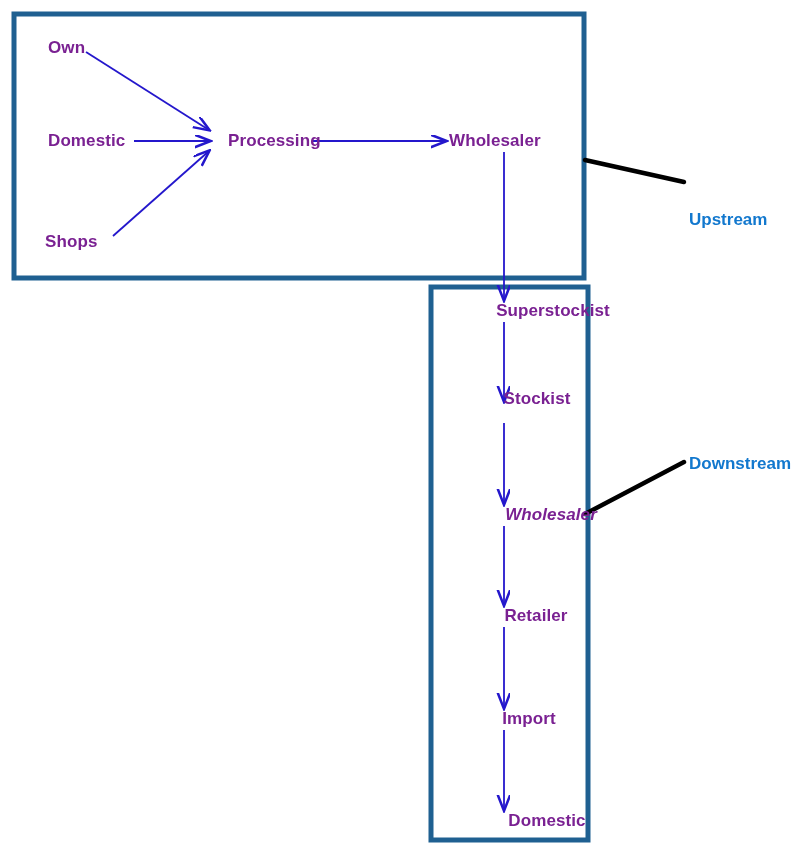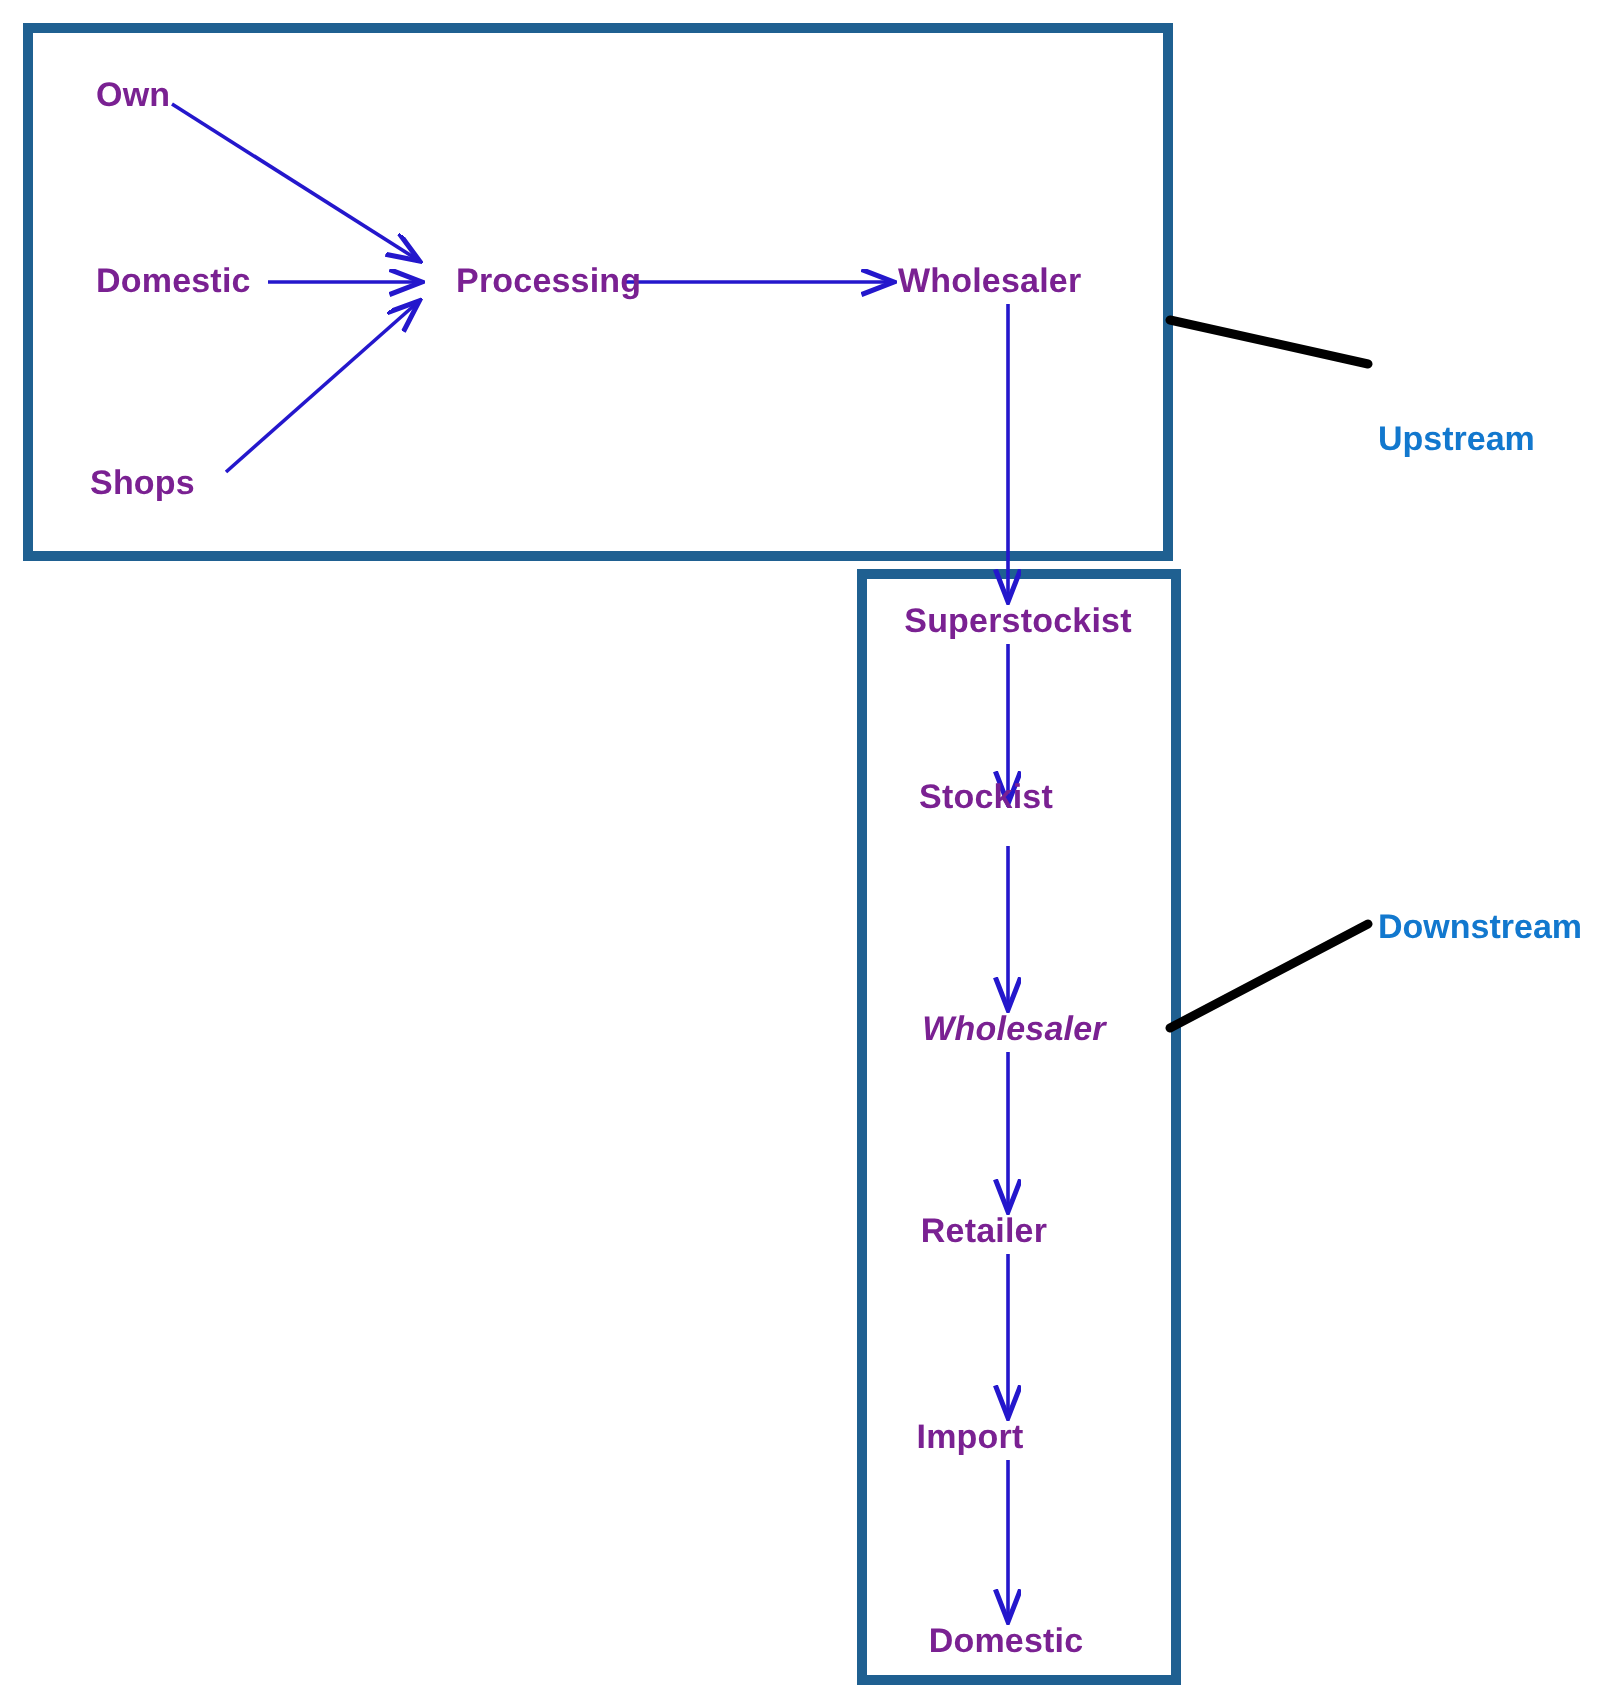--- a/index.html
+++ b/index.html
@@ -32,20 +32,21 @@
     font-weight: bold;
     font-size: 17px;
     color: #7A2192;
     white-space: nowrap;
     line-height: 1;
     letter-spacing: 0.1px;
   }
   .node-label.center {
     transform: translateX(-50%);
     text-align: center;
+    margin-left: 44px;
   }
   .group-label {
     position: absolute;
     font-family: "Liberation Sans", sans-serif;
     font-weight: bold;
     font-size: 17px;
     color: #1278CE;
     white-space: nowrap;
     line-height: 1;
   }

